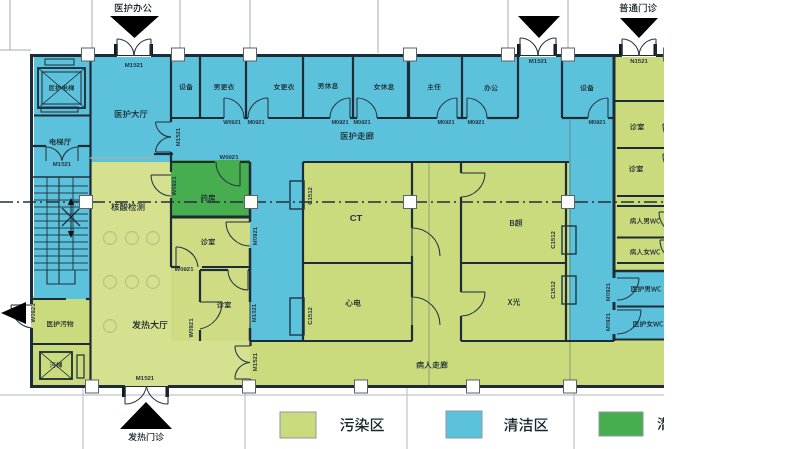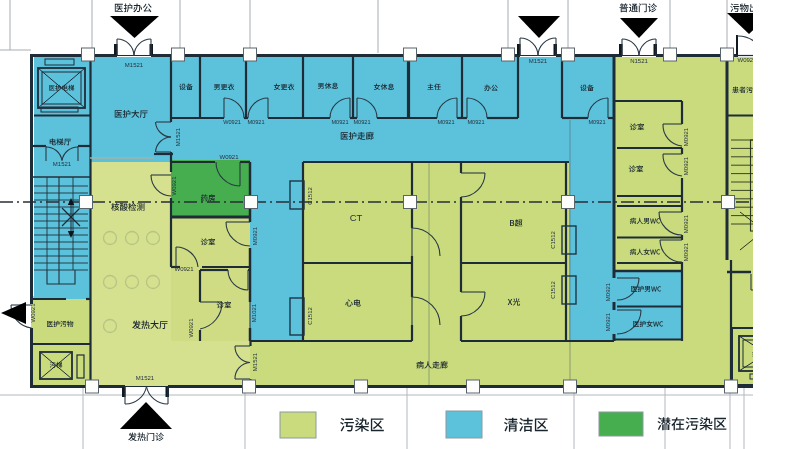--- a/index.html
+++ b/index.html
@@ -1,14 +1,14 @@
 <!DOCTYPE html>
 <html><head><meta charset="utf-8"><title>Fever Clinic Floor Plan</title>
 <style>html,body{margin:0;padding:0;background:#fff;font-family:"Liberation Sans",sans-serif;}
-#plan{width:753px;height:449px;overflow:hidden;}</style></head>
+#plan{width:664px;height:449px;overflow:hidden;font-weight:bold;}</style></head>
 <body>
 <div id="plan"><svg width="808" height="449" viewBox="0 0 808 449">
 <g>
         <rect x="0" y="0" width="808" height="449" fill="#ffffff"></rect>
       </g>
 
 <g>
         <rect x="90" y="157" width="160" height="230" fill="#d5e18e"></rect>
       </g>
 

